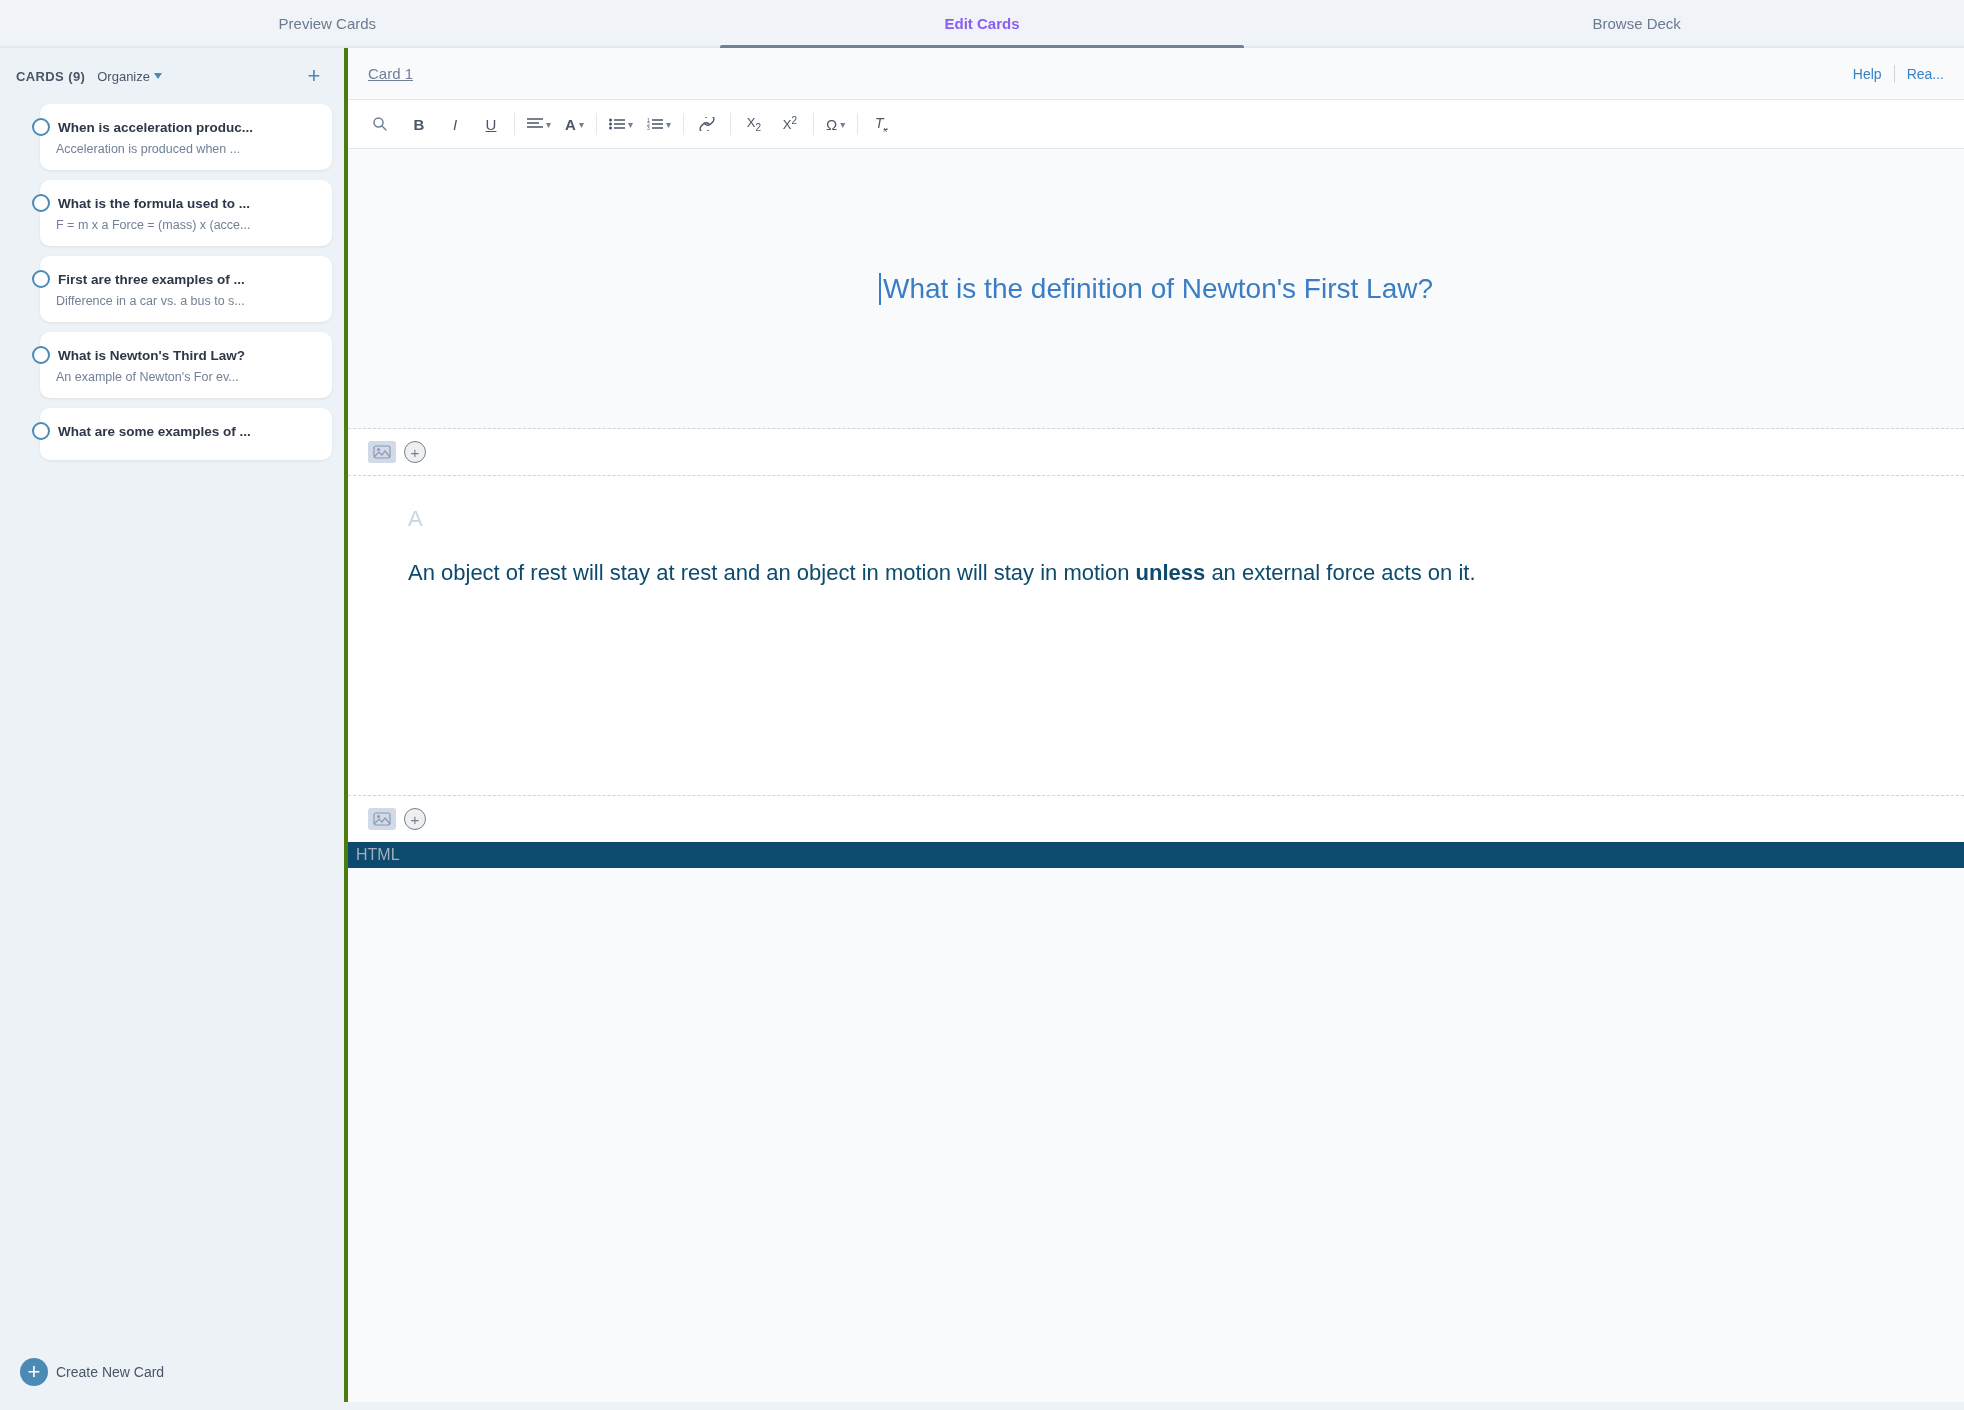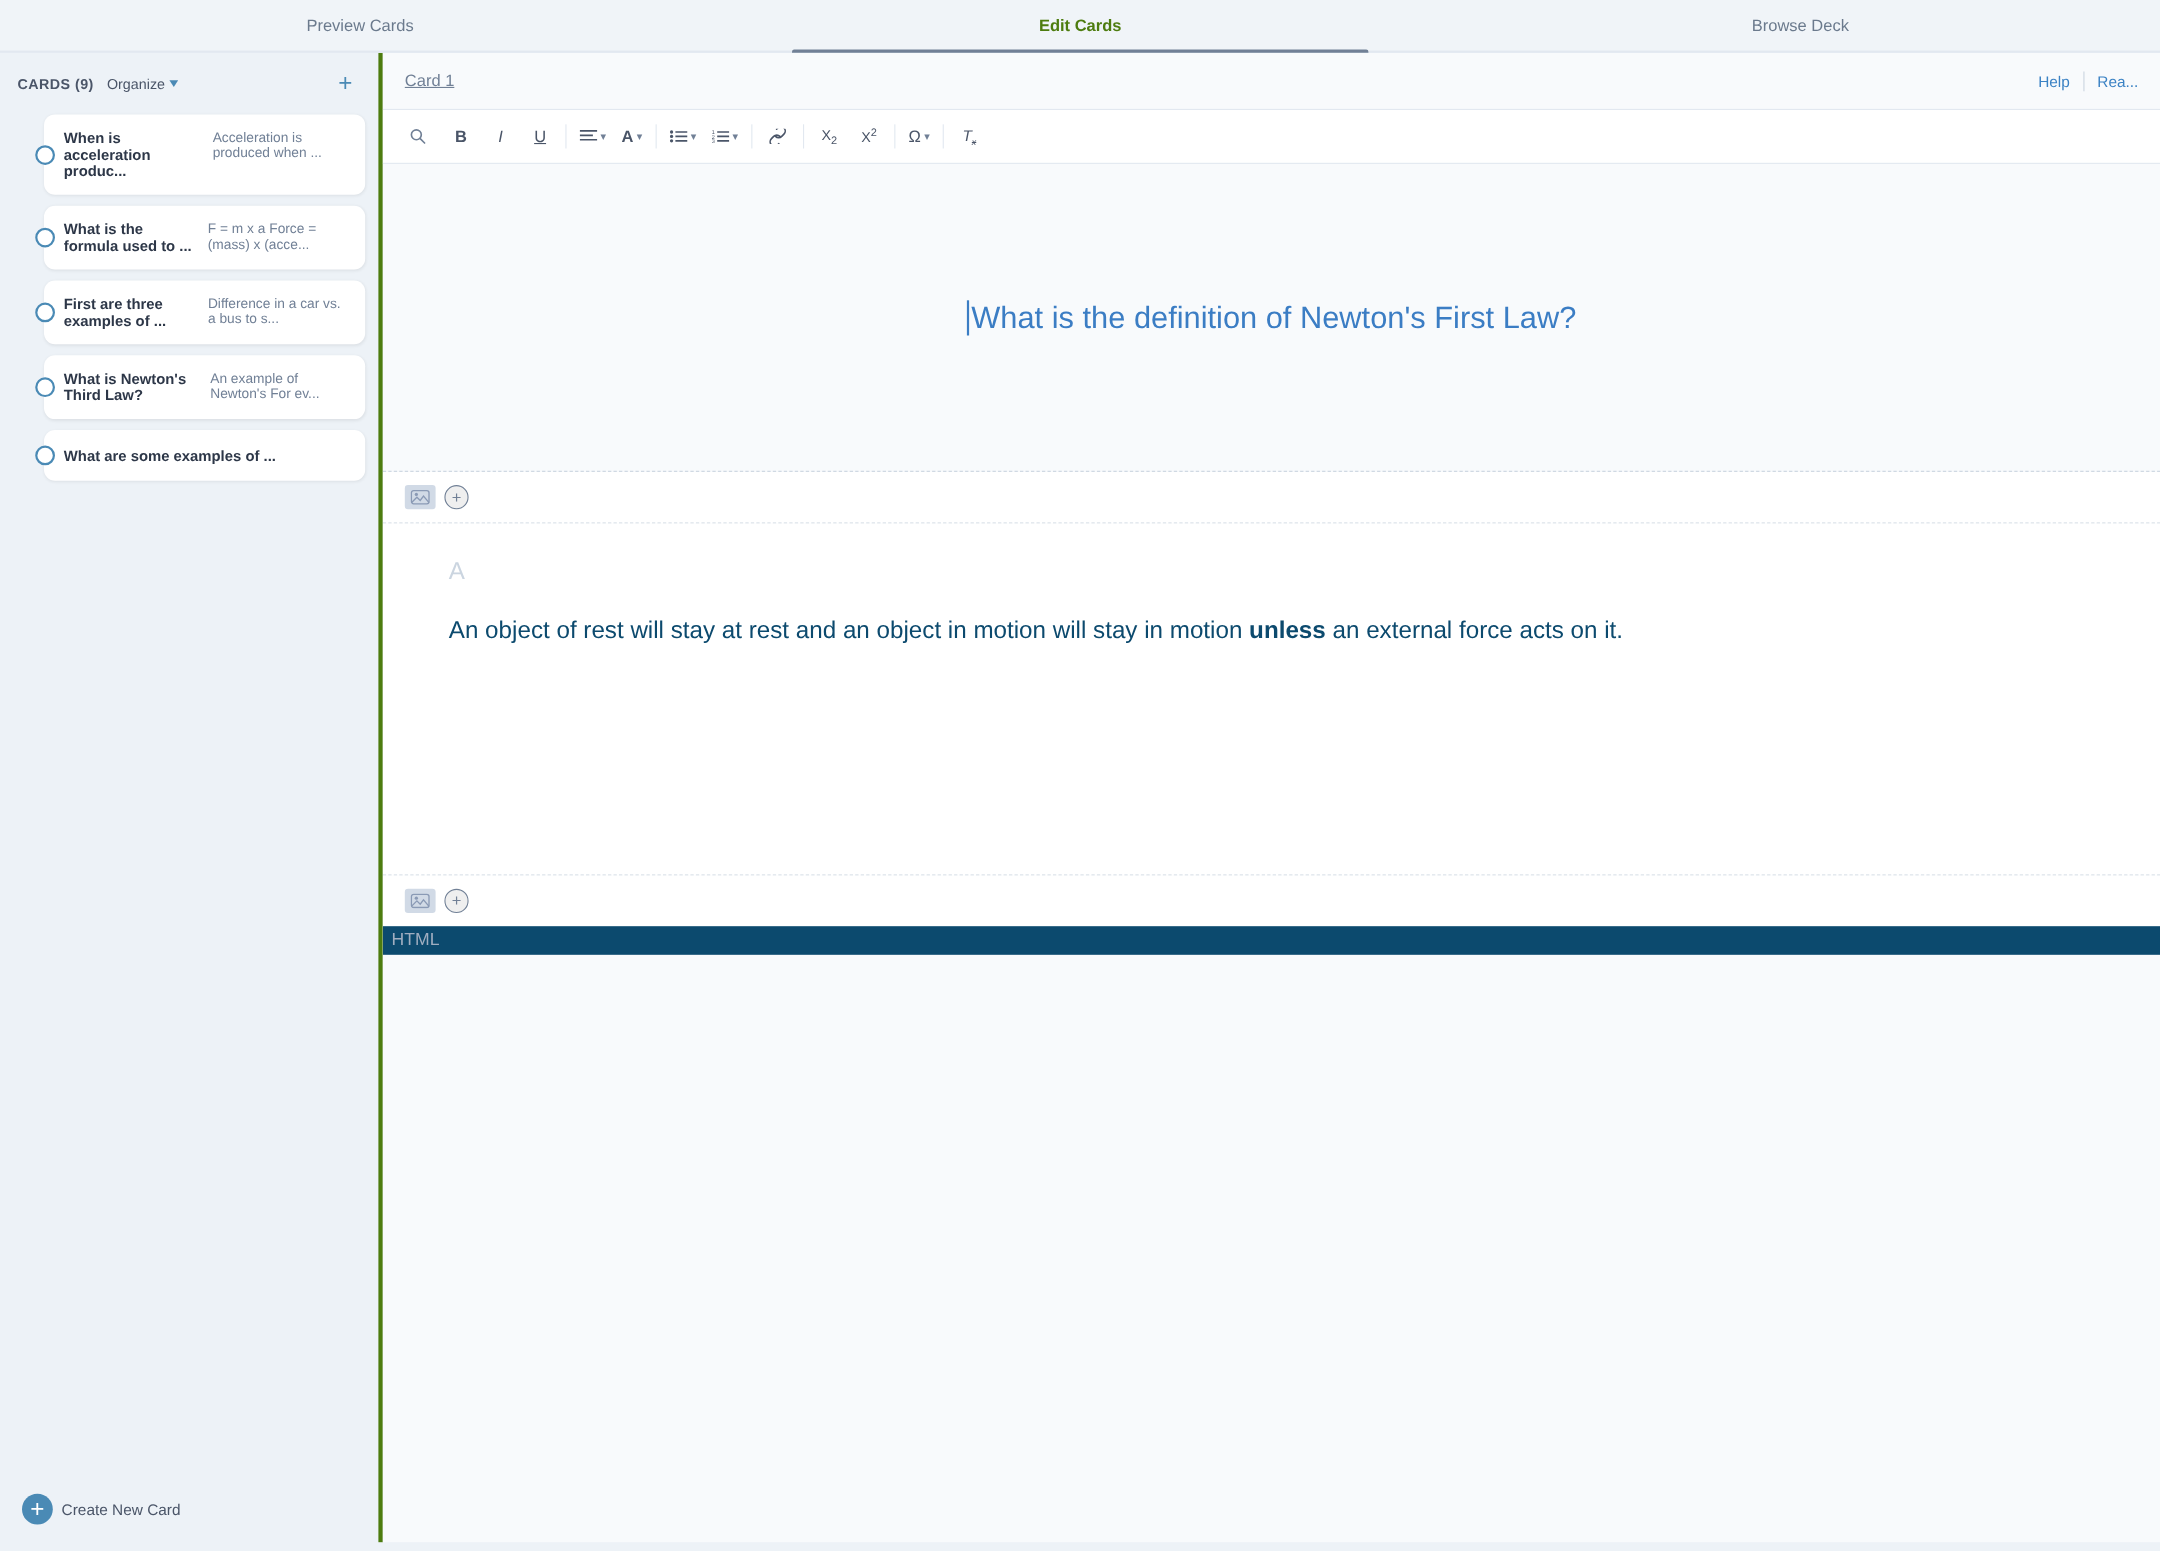--- a/index.html
+++ b/index.html
@@ -20,21 +20,21 @@
       font-size: 15px;
       color: #6b7a8d;
       cursor: pointer;
       height: 100%;
       display: flex;
       align-items: center;
       justify-content: center;
       position: relative;
     }
     .top-nav-item.active {
-      color: #4d7c0f;
+      color: #8b5cf6;
       font-weight: 600;
     }
     .top-nav-item.active::after {
       content: '';
       position: absolute;
       bottom: -2px;
       left: 10%;
       width: 80%;
       height: 3px;
       background: #718096;
@@ -113,21 +113,21 @@
       flex: 1;
     }
     .card-item {
       background: white;
       border-radius: 10px;
       padding: 14px 16px;
       cursor: pointer;
       box-shadow: 0 1px 3px rgba(0,0,0,0.07);
       position: relative;
       display: flex;
-      flex-direction: row;
+      flex-direction: column;
       gap: 6px;
     }
     .card-item-row {
       display: flex;
       align-items: center;
       gap: 8px;
     }
     .card-circle {
       width: 18px;
       height: 18px;

